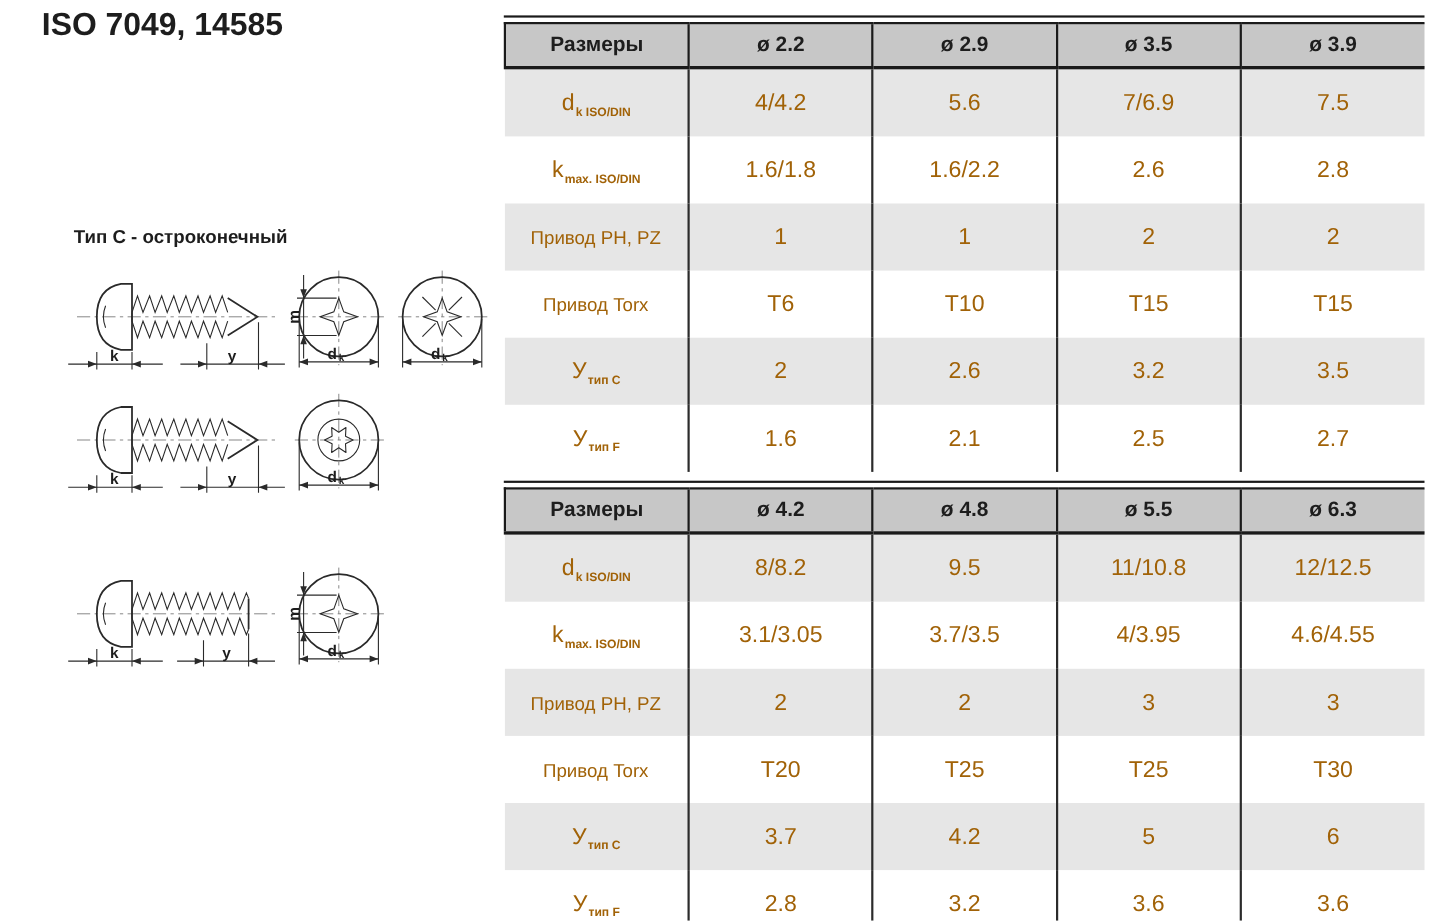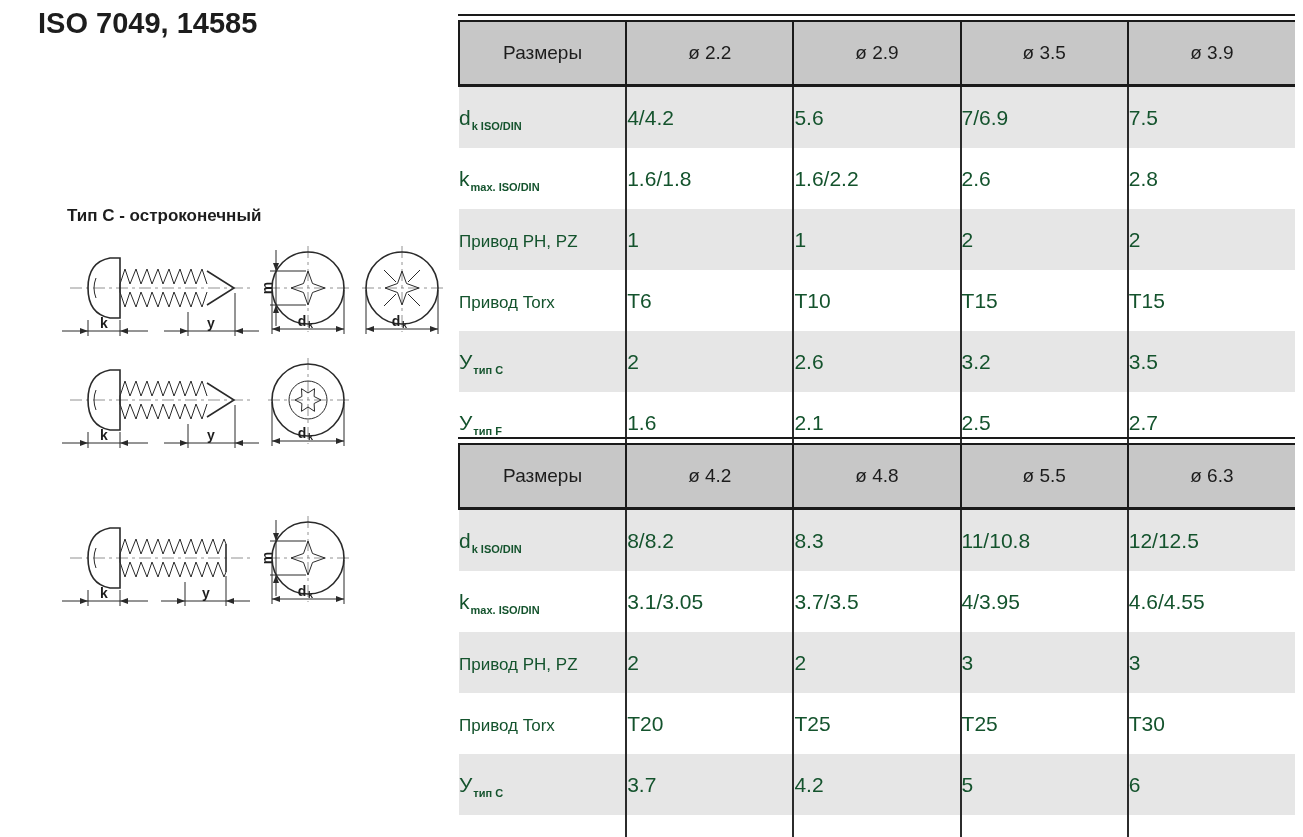--- a/index.html
+++ b/index.html
@@ -26,27 +26,27 @@
   svg text{font-family:"Liberation Sans","DejaVu Sans",sans-serif;font-weight:700;
            fill:#1d1d1d;font-size:14px;}
   svg text.sub{font-size:9px;}
 
   
   #table1{position:absolute;left:458px;top:14px;width:837px;}
   #table2{position:absolute;left:458px;top:437px;width:837px;}
   .toprule{height:0;border-top:2px solid #1a1a1a;margin-bottom:4px;}
   table.tbl{width:837px;border-collapse:collapse;table-layout:fixed;}
   table.tbl col{width:20%;}
-  table.tbl th{height:30px;background:#c7c7c7;font-size:19px;font-weight:400;color:#1d1d1d;
+  table.tbl th{height:30px;background:#c7c7c7;font-size:19px;font-weight:700;color:#1d1d1d;
       border-top:2px solid #1a1a1a;border-bottom:3px solid #1a1a1a;text-align:center;
-      vertical-align:middle;padding:16px;}
+      vertical-align:middle;padding:4px;}
   table.tbl th + th{border-left:2px solid #1a1a1a;}
   table.tbl th:first-child{border-left:2px solid #1a1a1a;}
-  table.tbl td{height:61px;vertical-align:middle;font-size:21px;
-      font-weight:400;color:#14532d;padding:0;}
+  table.tbl td{height:61px;text-align:center;vertical-align:middle;font-size:21px;
+      font-weight:400;color:#a16207;padding:0;}
   table.tbl td + td{border-left:2px solid #2b2b2b;}
   table.tbl tr.sh td{background:#e6e6e6;}
   .lm{font-size:21px;}
   td.lbl.txt .lm{font-size:17px;}
   .ls{font-size:11px;font-weight:700;position:relative;top:5px;margin-left:1px;}
 </style>
 </head>
 <body>
 
 <div id="page">
@@ -292,21 +292,21 @@
           <th>ø 4.2</th>
           <th>ø 4.8</th>
           <th>ø 5.5</th>
           <th>ø 6.3</th>
         </tr>
       </thead>
       <tbody>
         <tr class="sh">
           <td class="lbl"><span class="lm">d</span><span class="ls">k ISO/DIN</span></td>
           <td>8/8.2</td>
-          <td>8.3</td>
+          <td>9.5</td>
           <td>11/10.8</td>
           <td>12/12.5</td>
         </tr>
         <tr>
           <td class="lbl"><span class="lm">k</span><span class="ls">max. ISO/DIN</span></td>
           <td>3.1/3.05</td>
           <td>3.7/3.5</td>
           <td>4/3.95</td>
           <td>4.6/4.55</td>
         </tr>

